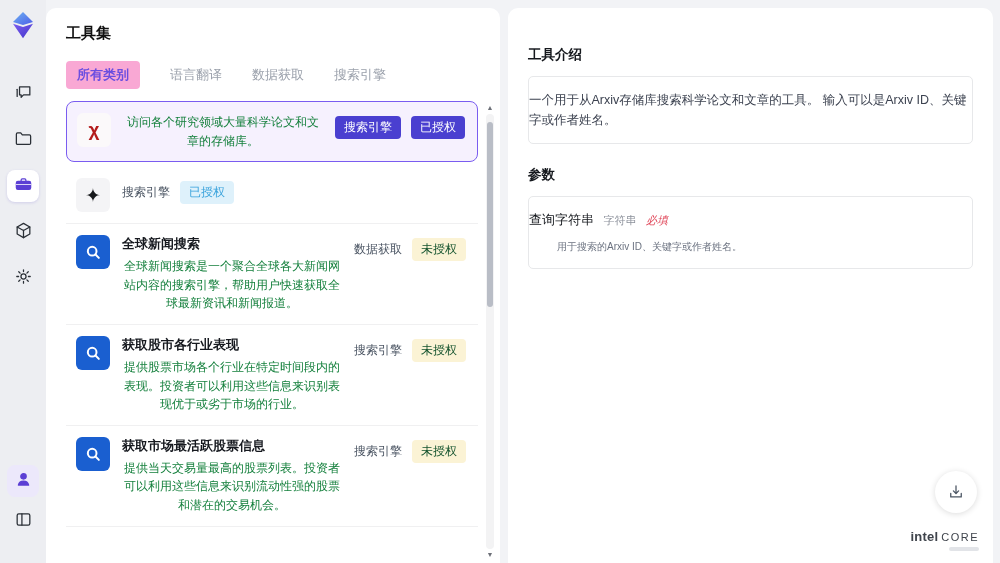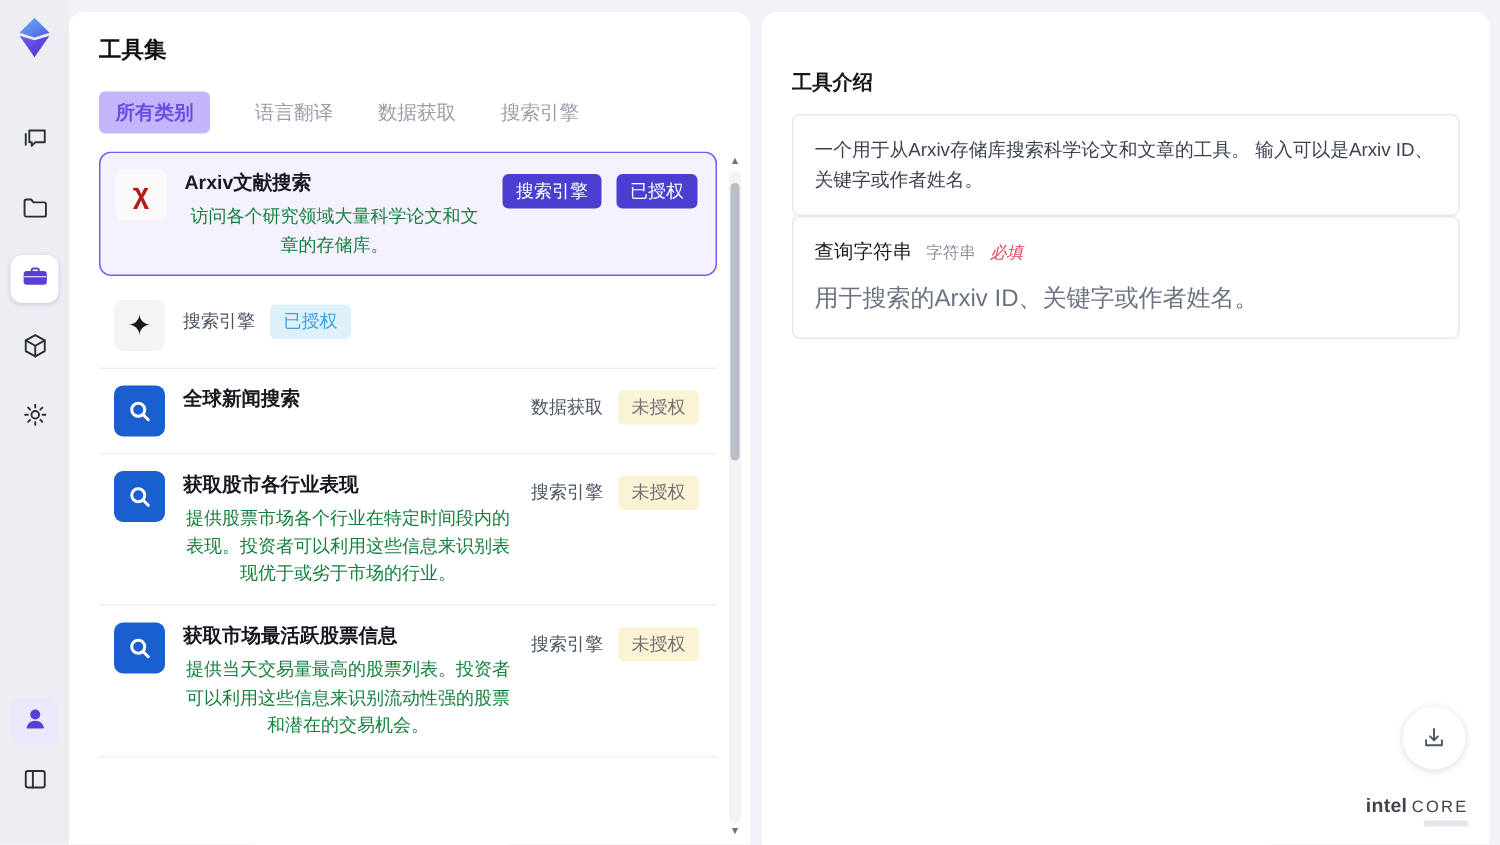--- a/index.html
+++ b/index.html
@@ -21,53 +21,53 @@
   
   .panel { background:#fff; margin-top:8px; border-radius:10px 10px 0 0; }
   .main-panel { width:454px; padding:16px 0 0 20px; position:relative; flex-shrink:0; }
   .right-panel { flex:1; margin-left:8px; margin-right:7px; padding:16px 20px; position:relative; }
 
   .panel-title { font-size:15px; font-weight:700; color:#111; }
 
   
   .tabs { display:flex; align-items:center; margin-top:18px; }
   .tab { font-size:13px; color:#9aa0ab; margin-right:30px; cursor:pointer; padding:5px 0; white-space:nowrap; }
-  .tab.active { color:#6b4ee0; background:#c4b5fd; font-weight:700; padding:5px 11px; border-radius:4px; }
+  .tab.active { color:#6b4ee0; background:#f9a8d4; font-weight:700; padding:5px 11px; border-radius:4px; }
 
   
   .tool-list { margin-top:12px; height:438px; overflow:hidden; padding-right:22px; position:relative; }
   .tool-row { display:flex; gap:12px; padding:11px 12px 11px 10px; border-bottom:1px solid #f0f0f1; background:#fff; cursor:pointer; }
   .tool-row.selected { border:1.5px solid #7a5cf0; background:#f6f1fe; border-radius:8px; margin-bottom:5px; }
   .tool-icon { width:34px; height:34px; border-radius:6px; flex-shrink:0; display:flex; align-items:center; justify-content:center; font-size:19px; }
   .tool-icon.light { background:#f4f4f6; }
   .tool-icon.white { background:#fbf9fa; }
   .tool-icon.blue { background:#1a5fd0; }
   .tool-body { flex:1; min-width:0; }
   .tool-name { font-size:13px; font-weight:700; color:#16191f; margin-bottom:4px; }
   .tool-desc { font-size:12px; color:#15803d; line-height:1.55; max-width:283px;text-align:center; }
   .tool-badges { display:flex; gap:10px; align-items:flex-start; padding-top:3px; flex-shrink:0; }
   .badge { font-size:12px; border-radius:4px; padding:3px 9px; white-space:nowrap; }
   .badge.solid { background:#4a3fd0; color:#fff; }
   .badge.info  { background:#def1fb; color:#3aa3dc; }
-  .badge.warn  { background:#fbf3d5; color:#737373; }
+  .badge.warn  { background:#fbf3d5; color:#14532d; }
   .badge.plain { background:none; color:#4b5563; padding:3px 0; }
 
   
   .scrollbar { position:absolute; right:5px; top:2px; bottom:4px; width:10px; display:flex; flex-direction:column; align-items:center; }
   .scroll-arrow { font-size:7px; color:#6d7078; line-height:8px; }
   .scroll-track { flex:1; width:8px; background:#f3f3f4; border-radius:4px; position:relative; margin:2px 0; }
   .scroll-thumb { position:absolute; top:8px; left:1px; width:6px; height:185px; background:#b9bdc6; border-radius:3px; }
 
   
   .section-heading { font-size:13.5px; font-weight:700; color:#15181d; margin:22px 0 12px; }
-  .detail-box { border:1px solid #e7e8ea; border-radius:5px; background:#fff; padding:13px 14px; font-size:12.5px; color:#3c4250; line-height:1.6; }
+  .detail-box { border:1px solid #e7e8ea; border-radius:5px; background:#fff; padding:13px 0; font-size:12.5px; color:#3c4250; line-height:1.6; }
   .param-name { font-size:13px; font-weight:400; color:#15181d; }
   .param-type { font-size:11px; color:#8b909a; margin-left:6px; }
   .param-required { font-size:11px; color:#e0485a; margin-left:6px;font-style:italic; }
-  .param-desc { margin-top:8px; font-size:16px; color:#6b7280; }
+  .param-desc { margin-top:8px; font-size:10px; color:#6b7280;margin-left:28px; }
 
   
   .download-fab { position:absolute; right:16px; bottom:50px; width:42px; height:42px; border-radius:50%; background:#fff;
     box-shadow:0 1px 6px rgba(0,0,0,.14); display:flex; align-items:center; justify-content:center; cursor:pointer; }
   .download-fab svg { width:18px; height:18px; stroke:#4b5563; fill:none; stroke-width:1.7; stroke-linecap:round; stroke-linejoin:round; }
   .intel-logo { position:absolute; right:14px; bottom:12px; text-align:left; color:#3e434b; }
   .intel-word { font-size:13px; font-weight:700; letter-spacing:.2px; }
   .core-word { font-size:11px; font-weight:500; letter-spacing:1.5px; margin-left:3px; }
   .intel-sub { width:30px; height:4px; background:#e2e4e8; border-radius:2px; margin:3px 0 0 auto; }
 </style>
@@ -149,21 +149,20 @@
         <span class="tab">语言翻译</span>
         <span class="tab">数据获取</span>
         <span class="tab">搜索引擎</span>
       </div>
     <div class="tool-list" id="tool-list">
         <div class="tool-row selected">
           <div class="tool-icon white">
             <span style="color:#b31b1b;font-weight:700;">χ</span>
           </div>
           <div class="tool-body">
-            <div class="tool-name">Arxiv文献搜索</div>
             <div class="tool-desc">访问各个研究领域大量科学论文和文章的存储库。</div>
           </div>
           <div class="tool-badges">
             <span class="badge solid">搜索引擎</span>
             <span class="badge solid">已授权</span>
           </div>
         </div>
         <div class="tool-row">
           <div class="tool-icon light">
             <span style="color:#17191c;font-weight:700;">✦</span>
@@ -175,20 +174,21 @@
         </div>
         <div class="tool-row">
           <div class="tool-icon blue">
             <svg viewBox="0 0 24 24" width="20" height="20">
               <circle cx="11" cy="11" r="5.2" fill="none" stroke="#fff" stroke-width="2.4"></circle>
               <path d="M15 15l4 4" stroke="#fff" stroke-width="2.4" stroke-linecap="round"></path>
             </svg>
           </div>
           <div class="tool-body">
             <div class="tool-name">全球新闻搜索</div>
+            <div class="tool-desc">全球新闻搜索是一个聚合全球各大新闻网站内容的搜索引擎，帮助用户快速获取全球最新资讯和新闻报道。</div>
           </div>
           <div class="tool-badges">
             <span class="badge plain">数据获取</span>
             <span class="badge warn">未授权</span>
           </div>
         </div>
         <div class="tool-row">
           <div class="tool-icon blue">
             <svg viewBox="0 0 24 24" width="20" height="20">
               <circle cx="11" cy="11" r="5.2" fill="none" stroke="#fff" stroke-width="2.4"></circle>
@@ -230,20 +230,21 @@
     </div>
   </div>
 
   <div class="panel right-panel">
 
     <div class="section-heading">工具介绍</div>
     <div class="detail-box">
       <span>一个用于从Arxiv存储库搜索科学论文和文章的工具。 输入可以是Arxiv ID、关键字或作者姓名。</span>
     </div>
 
+    <div class="section-heading">参数</div>
     <div class="detail-box">
       <div>
         <span class="param-name">查询字符串</span>
         <span class="param-type">字符串</span>
         <span class="param-required">必填</span>
       </div>
       <div class="param-desc">用于搜索的Arxiv ID、关键字或作者姓名。</div>
     </div>
 
     <div class="download-fab">

